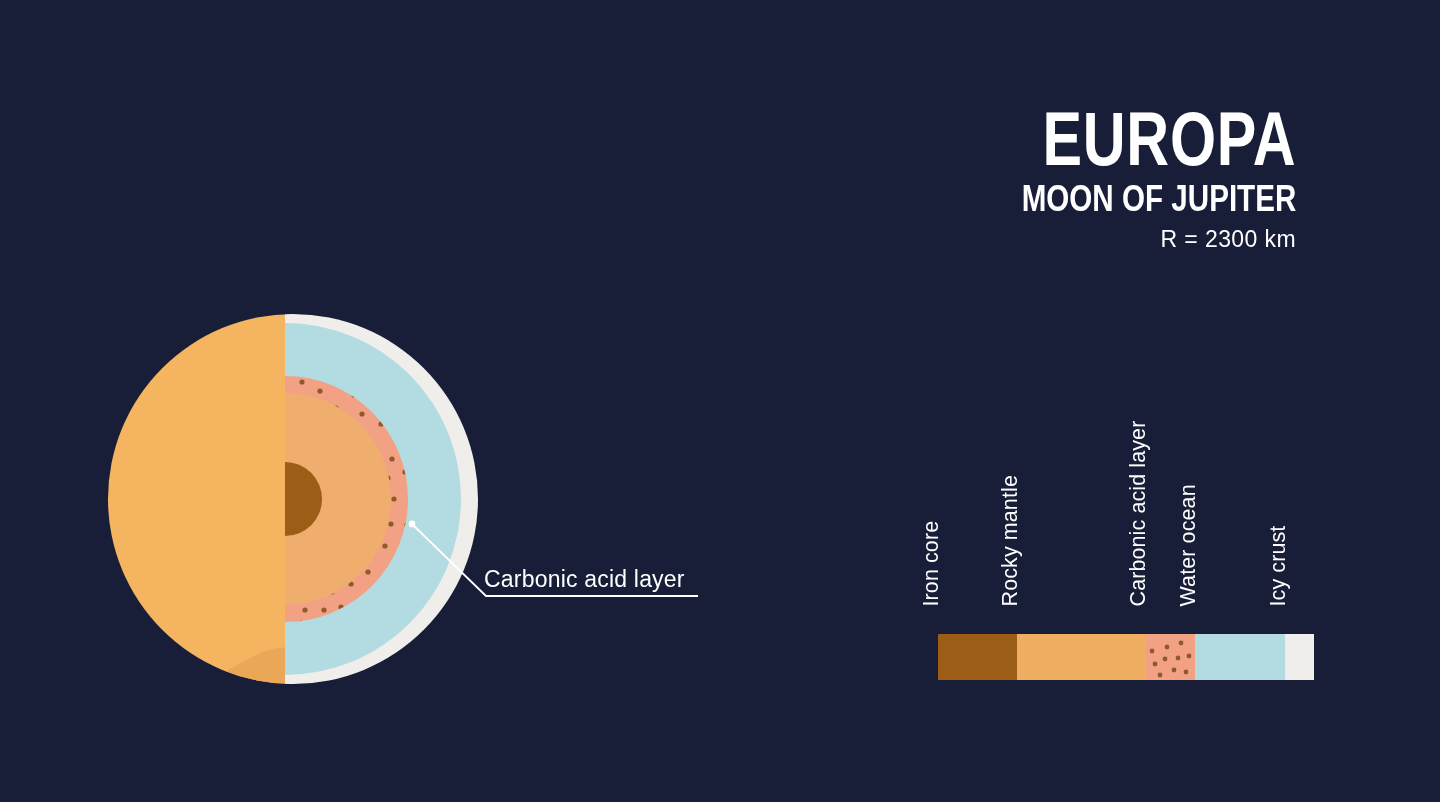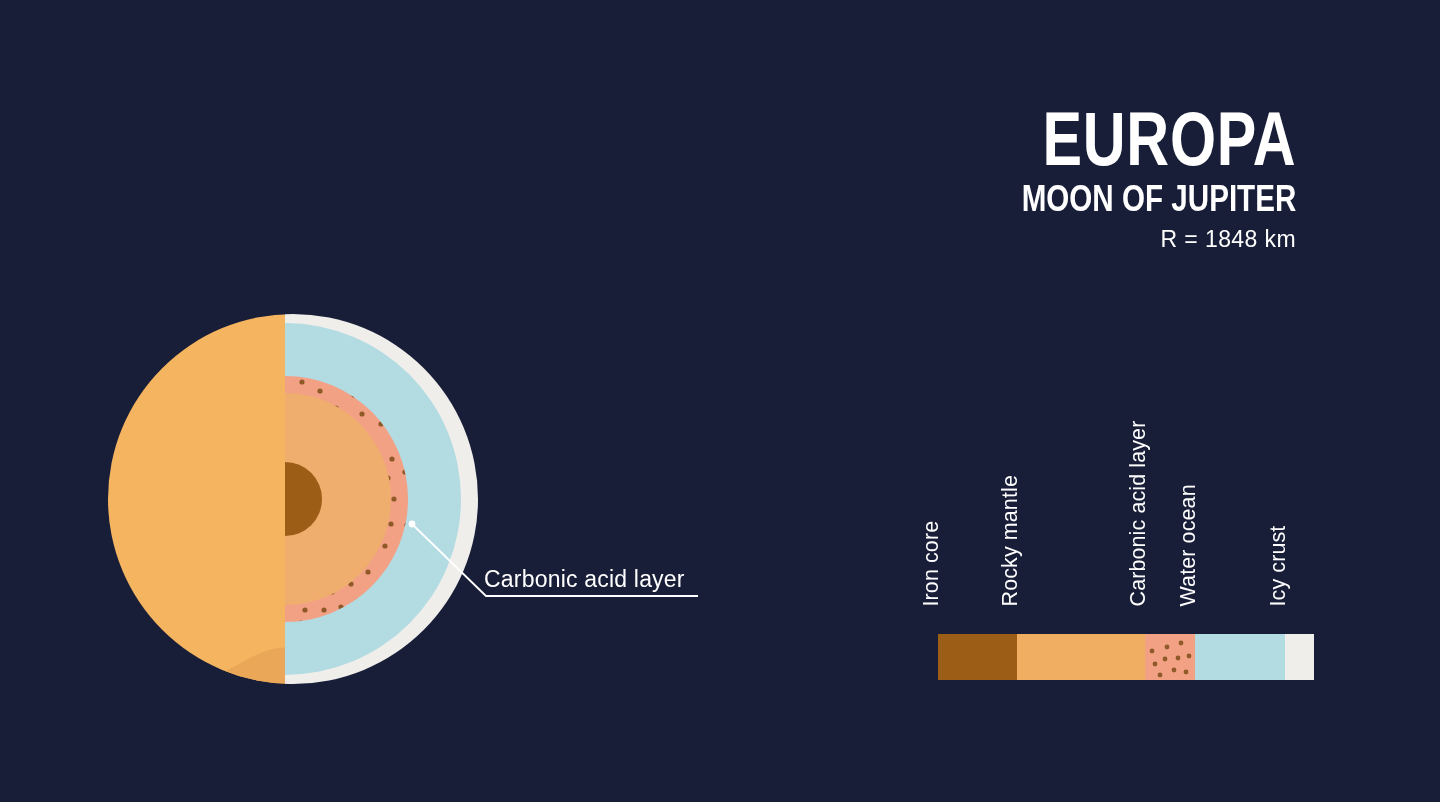--- a/index.html
+++ b/index.html
@@ -108,21 +108,21 @@
   }
 </style>
 </head>
 <body>
 
 <div id="stage">
 
   <div id="title-block">
     <div id="planet-title">EUROPA</div>
     <div id="planet-subtitle">MOON OF JUPITER</div>
-    <div id="planet-radius">R = 1848 km</div>
+    <div id="planet-radius">R = 2300 km</div>
   </div>
 
   <svg id="cutaway" width="640" height="420" viewBox="0 0 640 420">
     <defs>
       <clipPath id="clip-left-half">
         <rect x="0" y="0" width="189" height="420"></rect>
       </clipPath>
       <clipPath id="clip-right-half">
         <rect x="189" y="0" width="451" height="420"></rect>
       </clipPath>

